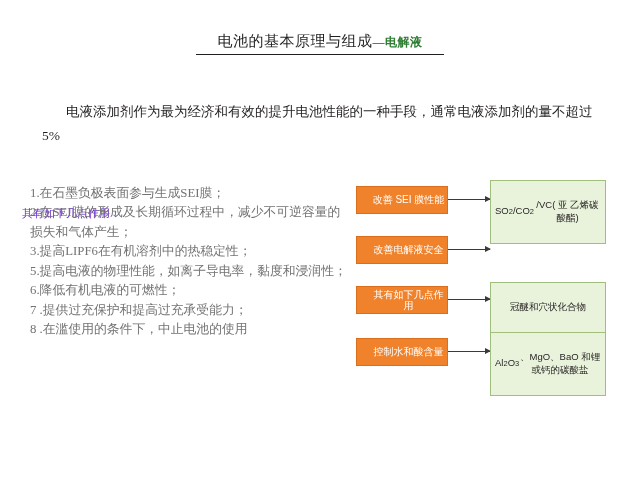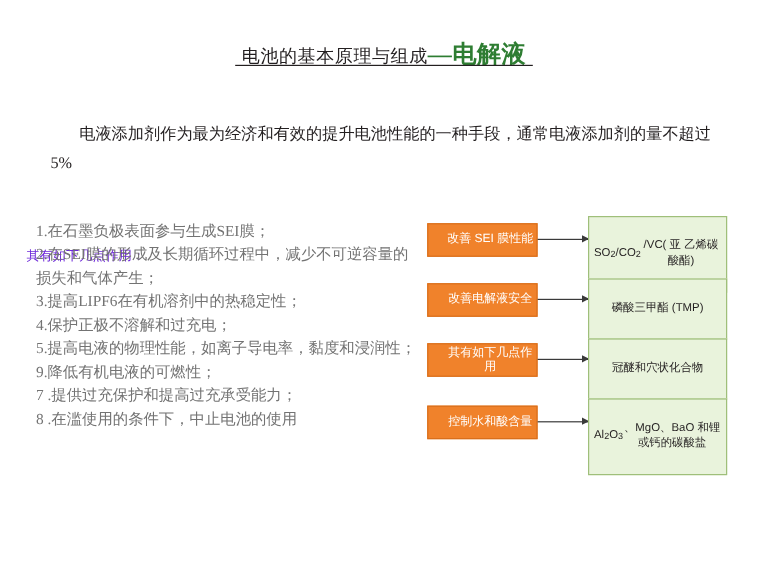--- a/index.html
+++ b/index.html
@@ -24,21 +24,21 @@
     width: 640px;
     text-align: center;
     white-space: nowrap;
   }
   .title-main {
     font-size: 15px;
     color: #231f20;
     letter-spacing: 0.5px;
   }
   .title-accent {
-    font-size: 20px;
+    font-size: 12px;
     color: #2e7d32;
     font-weight: bold;
     letter-spacing: 0.5px;
   }
   .title-underline {
     position: absolute;
     left: 196px;
     top: 54px;
     width: 248px;
     height: 1px;
@@ -172,43 +172,41 @@
 <div class="title-underline"></div>
 
 <div class="intro">电液添加剂作为最为经济和有效的提升电池性能的一种手段，通常电液添加剂的量不超过5%</div>
 
 <div class="lead">其有如下几点作用：</div>
 
 <div class="redlist">
   <span class="li">1.在石墨负极表面参与生成SEI膜；</span>
   <span class="li wrap">2.在SEI膜的形成及长期循环过程中，减少不可逆容量的损失和气体产生；</span>
   <span class="li">3.提高LIPF6在有机溶剂中的热稳定性；</span>
-  <span class="li">4.保护正极不溶解和过充电；</span>
   <span class="li wrap">5.提高电液的物理性能，如离子导电率，黏度和浸润性；</span>
-  <span class="li">9.降低有机电液的可燃性；</span>
+  <span class="li">6.降低有机电液的可燃性；</span>
   <span class="li">7 .提供过充保护和提高过充承受能力；</span>
   <span class="li">8 .在滥使用的条件下，中止电池的使用</span>
 </div>
 
 <div class="diagram">
 
   <div class="row r0">
     <div class="obox">改善 SEI 膜性能</div>
     <div class="connector">
         <span class="head"></span>
       </div>
     <div class="gbox tall">SO<sub>2</sub>/CO<sub>2</sub>/VC( 亚 乙烯碳酸酯)</div>
   </div>
 
   <div class="row r1">
     <div class="obox">改善电解液安全</div>
     <div class="connector">
         <span class="head"></span>
       </div>
-    <div class="gbox">磷酸三甲酯 (TMP)</div>
   </div>
 
   <div class="row r2">
     <div class="obox">其有如下几点作用</div>
     <div class="connector">
         <span class="head"></span>
       </div>
     <div class="gbox">冠醚和穴状化合物</div>
   </div>
 

